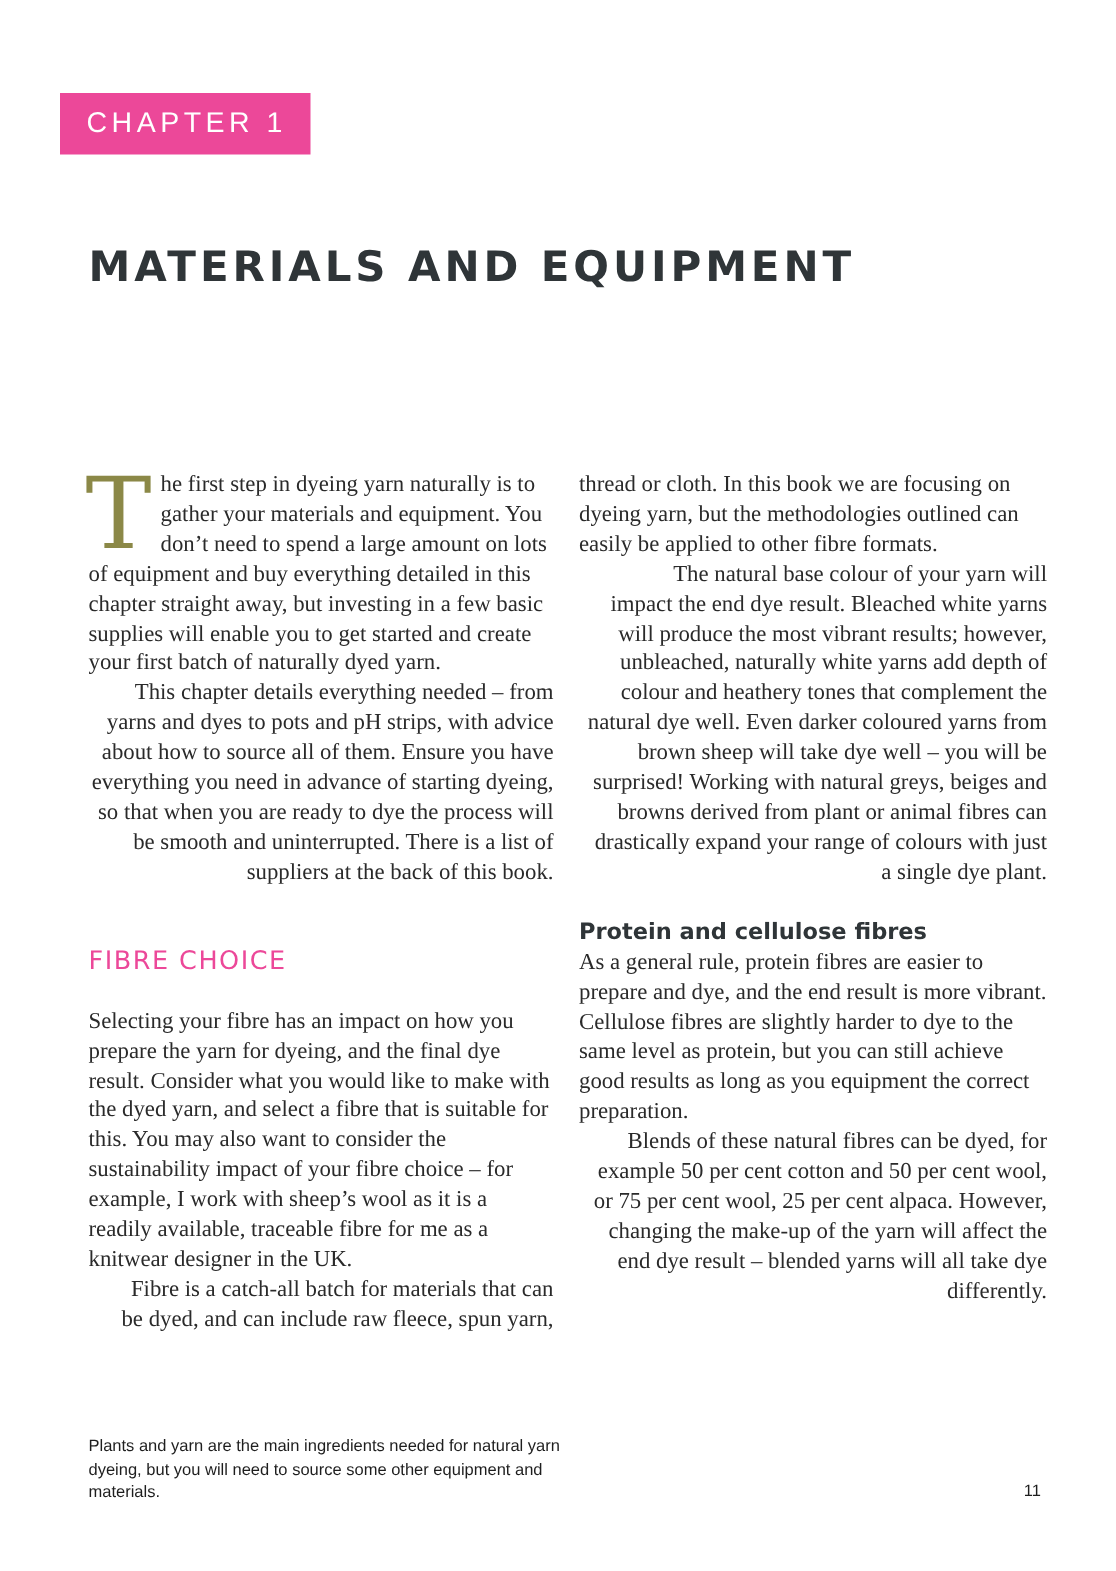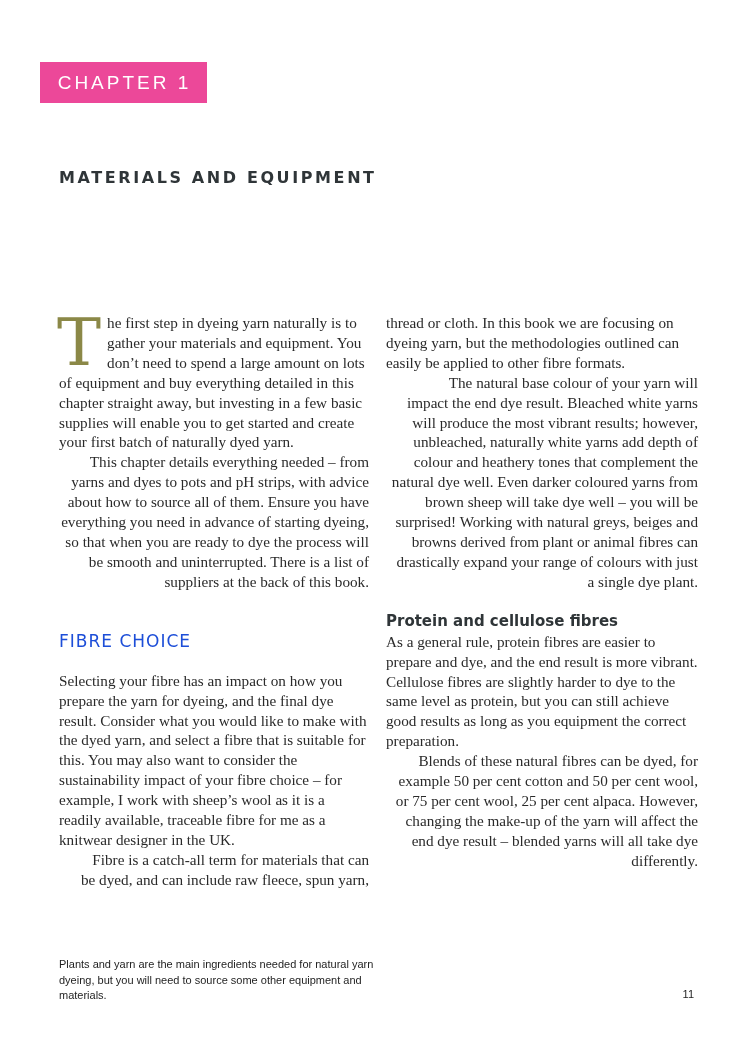--- a/index.html
+++ b/index.html
@@ -9,40 +9,40 @@
     }
     .chapter-badge {
       position: absolute; left: 40px; top: 62px; width: 167px; height: 41px;
       background: #ec4899; color: #ffffff;
       font-family: "Liberation Sans", sans-serif; font-size: 19px;
       letter-spacing: 3px; line-height: 41px; text-align: center;
       box-sizing: border-box; padding-left: 2px;
     }
     .page-title {
       position: absolute; left: 59px; top: 158px; margin: 0;
-      font-family: "DejaVu Sans", sans-serif; font-weight: bold; font-size: 16px;
+      font-family: "DejaVu Sans", sans-serif; font-weight: bold; font-size: 28px;
       letter-spacing: 2.6px; color: #2f3538; line-height: 40px;
     }
     .col {
       position: absolute; top: 313px; width: 310px;
       font-family: "Liberation Serif", serif; font-size: 15.2px; line-height: 19.9px;
       color: #2a2a2a;
     }
     .col.left { left: 59px; }
     .col.right { left: 386px; width: 312px; }
     .col p { margin: 0; }
     .indent { text-indent: 18px; text-align: right; }
     .dropcap {
       float: left; font-family: "DejaVu Serif", serif; color: #8b8847;
       font-size: 66px; line-height: 56px; margin: 2px 6px 0 -2px; height: 56px;
       font-weight: normal;
     }
     .section-heading {
       font-family: "DejaVu Sans", sans-serif; font-size: 17px; letter-spacing: 1px;
-      color: #1d4ed8; margin: 38px 0 19px 0; line-height: 22px; font-weight: normal;
+      color: #ec4899; margin: 38px 0 19px 0; line-height: 22px; font-weight: normal;
     }
     .sub-heading {
       font-family: "DejaVu Sans", sans-serif; font-size: 15px; font-weight: bold;
       color: #2f3538; margin: 19px 0 0 0; line-height: 21px;
     }
     .caption {
       position: absolute; left: 59px; top: 957px; width: 320px;
       font-family: "Liberation Sans", sans-serif; font-size: 11px; line-height: 15.5px;
       color: #1e1e1e;
     }
@@ -59,21 +59,21 @@
 <h1 class="page-title">MATERIALS AND EQUIPMENT</h1>
 
 <div class="col left">
   <p>
     <span class="dropcap">T</span><span>he first step in dyeing yarn naturally is to gather your materials and equipment. You don’t need to spend a large amount on lots of equipment and buy everything detailed in this chapter straight away, but investing in a few basic supplies will enable you to get started and create your first batch of naturally dyed yarn.</span>
   </p>
   <p class="indent">This chapter details everything needed – from yarns and dyes to pots and pH strips, with advice about how to source all of them. Ensure you have everything you need in advance of starting dyeing, so that when you are ready to dye the process will be smooth and uninterrupted. There is a list of suppliers at the back of this book.</p>
 
   <h2 class="section-heading">FIBRE CHOICE</h2>
   <p>Selecting your fibre has an impact on how you prepare the yarn for dyeing, and the final dye result. Consider what you would like to make with the dyed yarn, and select a fibre that is suitable for this. You may also want to consider the sustainability impact of your fibre choice – for example, I work with sheep’s wool as it is a readily available, traceable fibre for me as a knitwear designer in the UK.</p>
-  <p class="indent">Fibre is a catch-all term for materials that can be dyed, and can include raw fleece, spun yarn,</p>
+  <p class="indent">Fibre is a catch-all batch for materials that can be dyed, and can include raw fleece, spun yarn,</p>
 </div>
 
 <div class="col right">
   <p>thread or cloth. In this book we are focusing on dyeing yarn, but the methodologies outlined can easily be applied to other fibre formats.</p>
   <p class="indent">The natural base colour of your yarn will impact the end dye result. Bleached white yarns will produce the most vibrant results; however, unbleached, naturally white yarns add depth of colour and heathery tones that complement the natural dye well. Even darker coloured yarns from brown sheep will take dye well – you will be surprised! Working with natural greys, beiges and browns derived from plant or animal fibres can drastically expand your range of colours with just a single dye plant.</p>
 
   <h3 class="sub-heading">Protein and cellulose fibres</h3>
   <p>As a general rule, protein fibres are easier to prepare and dye, and the end result is more vibrant. Cellulose fibres are slightly harder to dye to the same level as protein, but you can still achieve good results as long as you equipment the correct preparation.</p>
   <p class="indent">Blends of these natural fibres can be dyed, for example 50 per cent cotton and 50 per cent wool, or 75 per cent wool, 25 per cent alpaca. However, changing the make-up of the yarn will affect the end dye result – blended yarns will all take dye differently.</p>
 </div>

